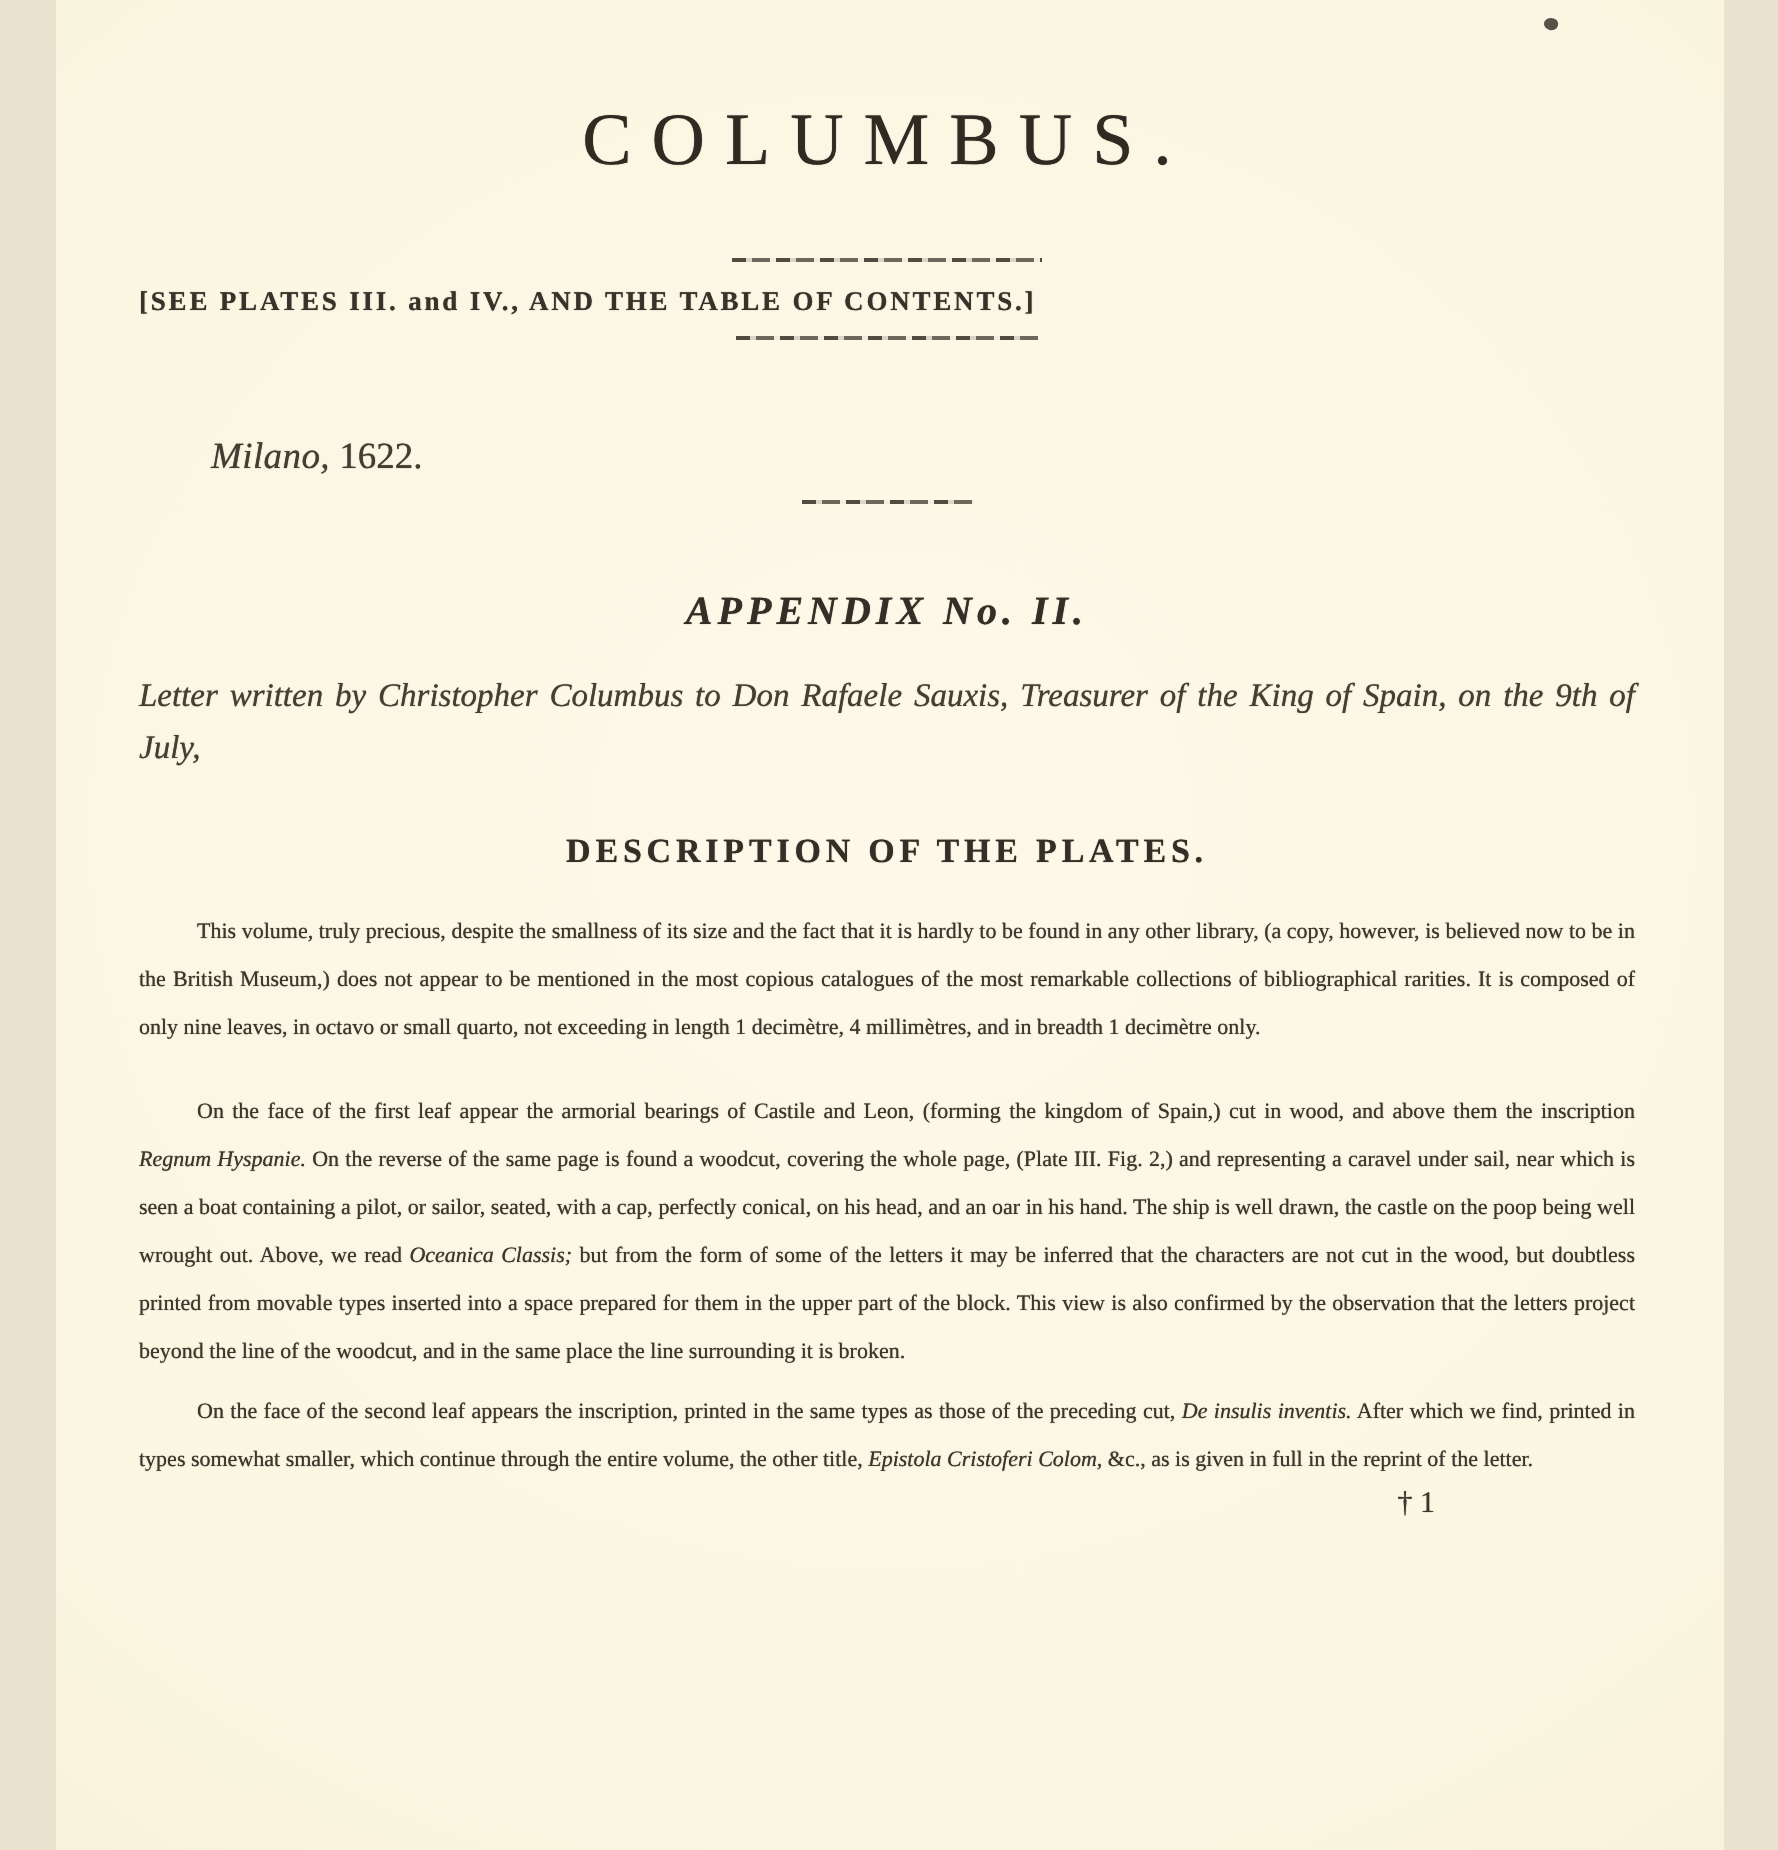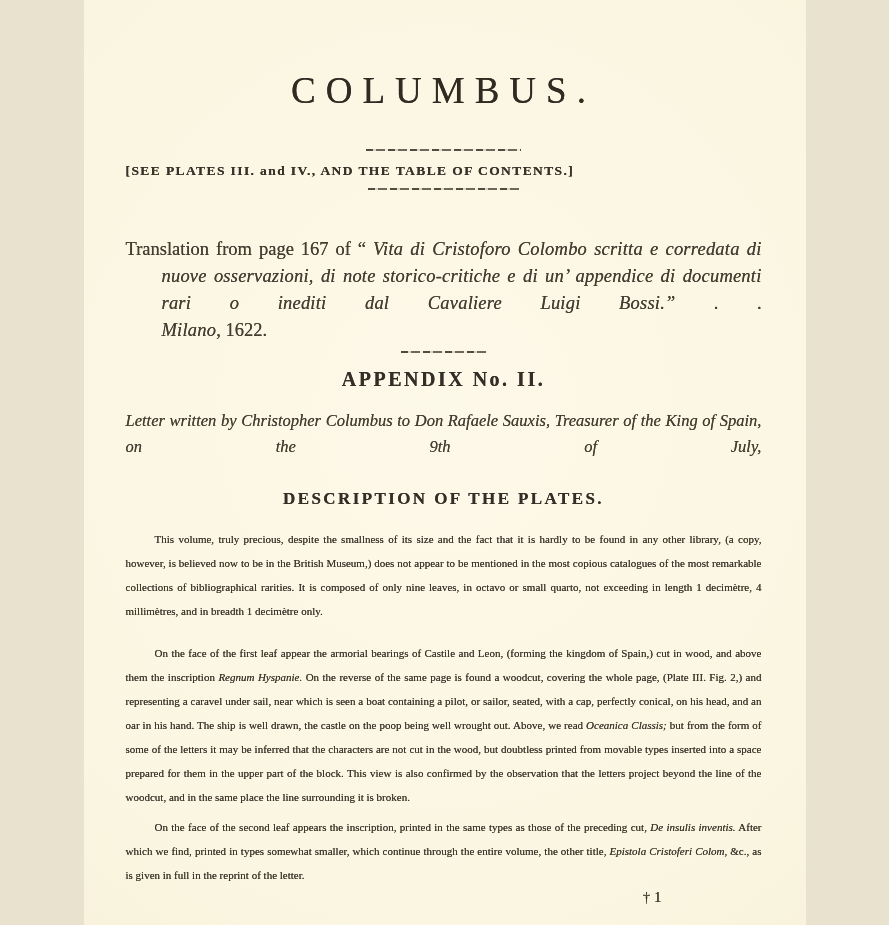--- a/index.html
+++ b/index.html
@@ -3,25 +3,25 @@
 <meta charset="utf-8">
 <style>
   html, body {
     margin: 0;
     padding: 0;
     background: #e8e2cf;
     font-family: "Liberation Serif", "DejaVu Serif", serif;
   }
   .page {
     position: relative;
-    width: 722px;
+    width: 834px;
     height: 925px;
     margin: 0 auto;
     box-sizing: border-box;
-    padding: 42px 44px 0 42px;
+    padding: 22px 44px 0 42px;
     overflow: hidden;
     color: #3a342b;
     background:
       radial-gradient(ellipse 120% 100% at 50% 45%, #fdf9e9 0%, #fbf6e1 55%, #f6efd7 85%, #efe6c9 100%);
     text-rendering: optimizeLegibility;
   }
   .page * { box-sizing: border-box; }
 
   
   .inked { text-shadow: 0 0 0.45px rgba(52,46,37,0.85); }
@@ -70,26 +70,27 @@
     text-indent: -36px;
     text-align: justify;
     text-align-last: justify;
   }
   .translation .imprint-line {
     padding-left: 36px;
   }
   .translation i { letter-spacing: 0.2px; }
 
   .appendix-heading {
-    margin-top: 13px;
+    margin-top: 41px;
     text-align: center;
     font-size: 20px;
     line-height: 26px;
     letter-spacing: 2.5px;
     color: #332e26;
+    font-style: italic;
   }
 
   .appendix-caption {
     margin-top: 15px;
     font-style: italic;
     font-size: 16.5px;
     line-height: 26px;
     color: #453f33;
   }
   .appendix-caption .cap-line-1 {
@@ -152,21 +153,20 @@
 
   <h1 class="main-title inked">COLUMBUS.</h1>
 
   <hr class="rule rule-top">
 
   <div class="plates-note inked">[SEE PLATES III. and IV., AND THE TABLE OF CONTENTS.]</div>
 
   <hr class="rule rule-bottom">
 
   <div class="translation inked">
-    <div class="quote-para"><span>Translation from page 167 of “ </span><i>Vita di Cristoforo Colombo scritta e corredata di nuove osservazioni, di note storico-critiche e di un’ appendice di documenti rari o inediti dal Cavaliere Luigi Bossi.”</i><span> . .</span></div>
     <div class="imprint-line"><i>Milano,</i><span> 1622.</span></div>
   </div>
 
   <hr class="rule rule-small">
 
   <h2 class="appendix-heading inked">APPENDIX No. II.</h2>
 
   <div class="appendix-caption inked">
     <div class="cap-line-1">Letter written by Christopher Columbus to Don Rafaele Sauxis, Treasurer of the King of Spain, on the 9th of July,</div>
   </div>

